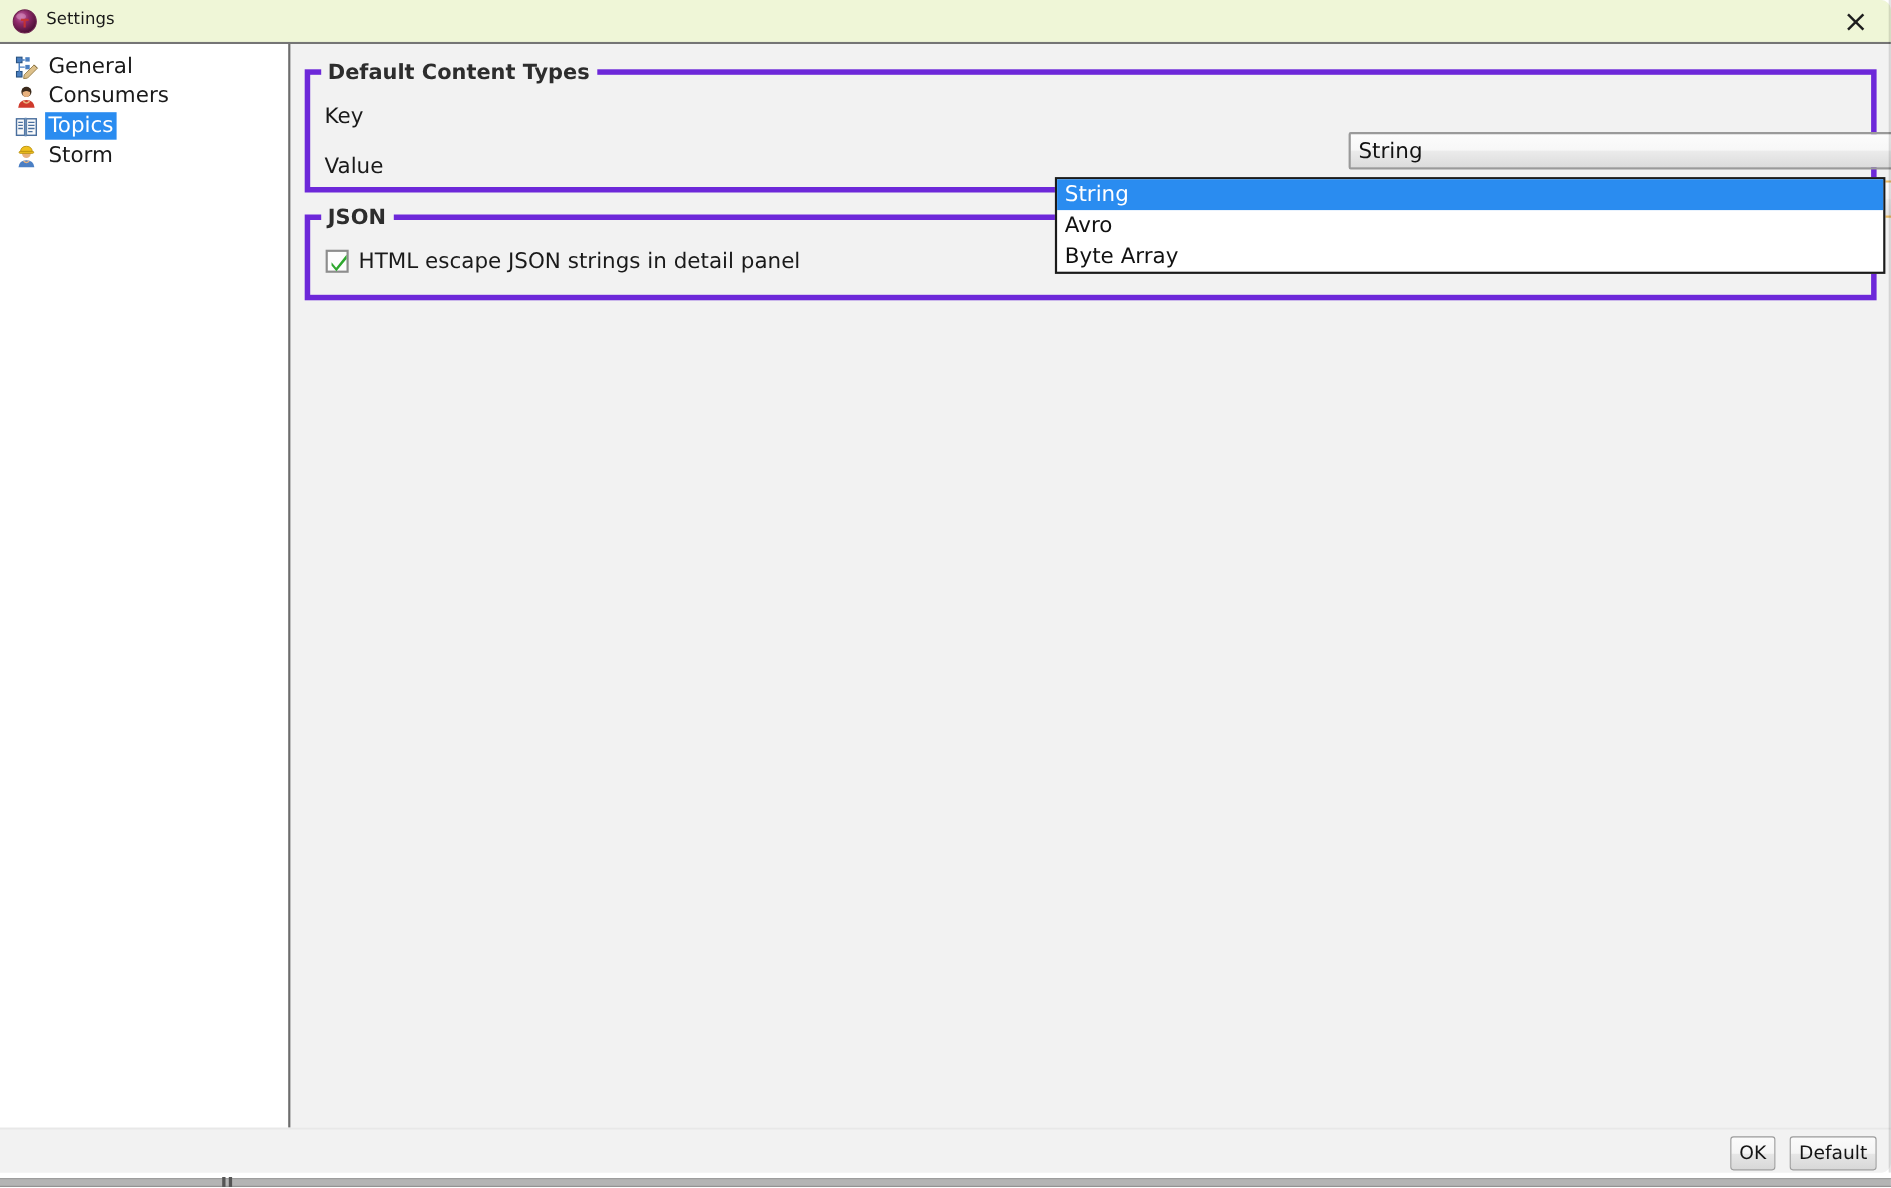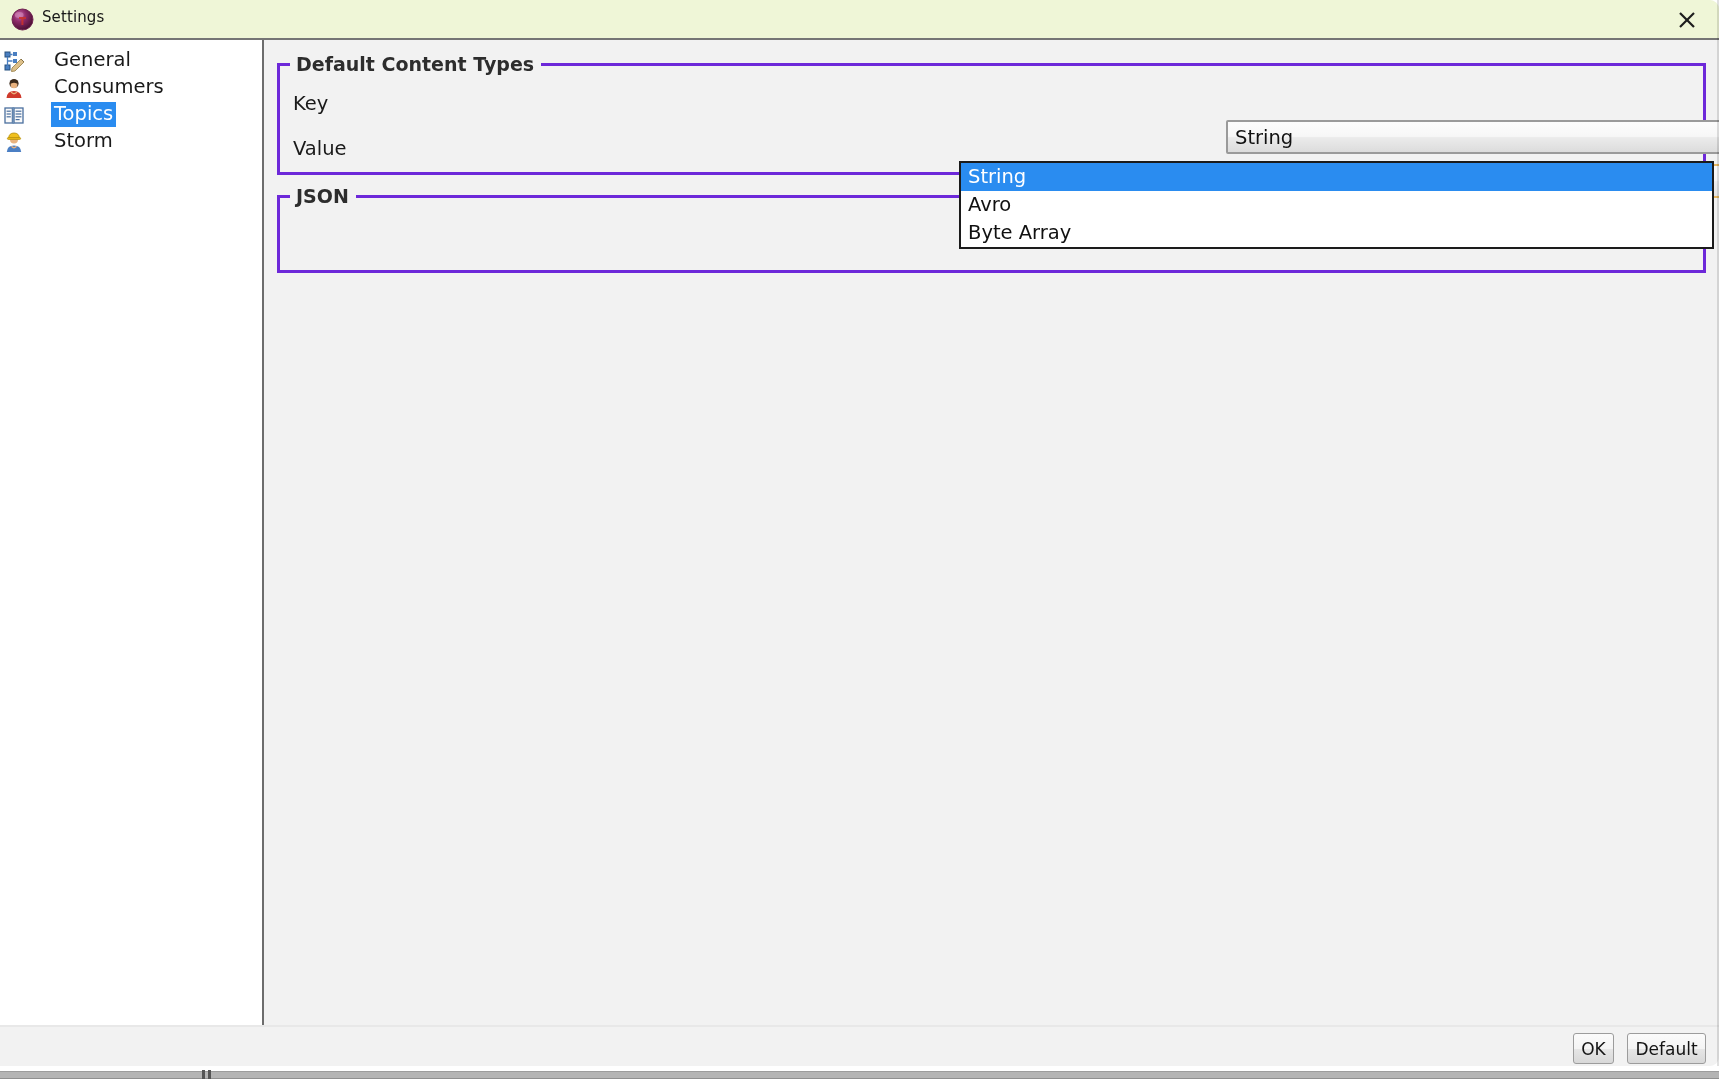--- a/index.html
+++ b/index.html
@@ -66,23 +66,22 @@
     background: #ffffff;
     border-right: 2px solid #6d6d6d;
     box-sizing: border-box;
     padding-top: 7px;
   }
   .nav-item {
     position: relative;
     height: 27px;
     display: flex;
     align-items: center;
-    padding-left: 3px;
-    cursor: pointer;
-    gap: 20px;
+    padding-left: 13px;
+    cursor: pointer;
   }
   .nav-icon {
     width: 22px; height: 22px;
     flex: 0 0 22px;
     margin-right: 6px;
     position: relative;
   }
   .nav-label {
     font-size: 19.5px;
     color: #1a1a1a;
@@ -99,21 +98,21 @@
     position: absolute;
     left: 266px; top: 40px;
     width: 1453px;
     height: 985px;
     background: #f2f2f2;
   }
 
   
   .groupbox {
     position: absolute;
-    border: 3px solid #6d28d9;
+    border: 5px solid #6d28d9;
     box-sizing: border-box;
     background: transparent;
   }
   .group-title {
     position: absolute;
     top: -13px;
     left: 10px;
     background: #f2f2f2;
     padding: 0 7px 0 6px;
     font-size: 19px;
@@ -378,20 +377,28 @@
   <div id="main">
 
     <div class="groupbox" id="gb-content">
       <div class="group-title">Default Content Types</div>
       <div class="field-label" id="label-key">Key</div>
       <div class="field-label" id="label-value">Value</div>
     </div>
 
     <div class="groupbox" id="gb-json">
       <div class="group-title">JSON</div>
+      <div id="chk-row">
+        <span id="chk-box">
+          <svg width="21" height="22" viewBox="0 0 21 22">
+            <path d="M3.4 10.5 L7.6 15.4 L17 3.6 L17 7.4 L7.8 18.6 L3.4 13.3 Z" fill="#2fa82f"></path>
+          </svg>
+        </span>
+        <span id="chk-label">HTML escape JSON strings in detail panel</span>
+      </div>
     </div>
 
     <div class="combo" id="combo-key">
       <span class="combo-text">String</span>
 
     </div>
 
     <div class="combo focused" id="combo-value">
       <span class="combo-caret"></span>
       <span class="combo-text">String</span>

